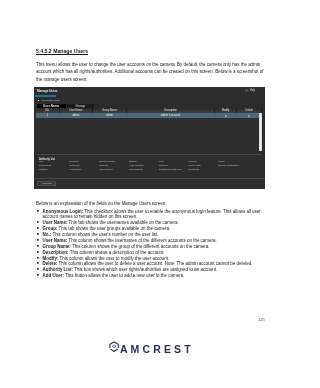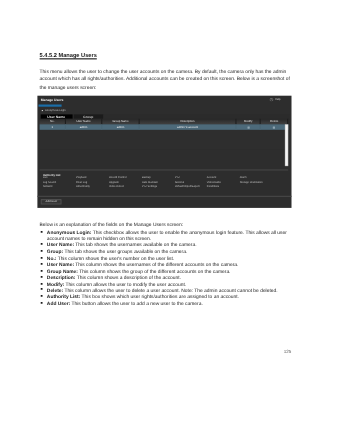--- a/index.html
+++ b/index.html
@@ -191,13 +191,23 @@
         <div class="bul">■</div>
         <div class="btxt"><b>Authority List:</b> This box shows which user rights/authorities are assigned to an account.</div>
       </div>
       <div class="bli">
         <div class="bul">■</div>
         <div class="btxt"><b>Add User:</b> This button allows the user to add a new user to the camera.</div>
       </div>
     </div>
 
   <div class="pageno">125</div>
+  <div class="logo">
+    <svg width="10.2" height="11.6" viewBox="0 0 102 116" shape-rendering="geometricPrecision">
+      <path d="M9 70 L9 33 L51 9 L93 33 L93 70" fill="none" stroke="#2b3158" stroke-width="11.5" stroke-linejoin="miter" stroke-linecap="butt"></path>
+      <path d="M15 80 L51 105 L87 80" fill="none" stroke="#2b3158" stroke-width="11.5" stroke-linejoin="miter" stroke-linecap="butt"></path>
+      <path d="M51 32 L69 42.5 L69 63.5 L51 74 L33 63.5 L33 42.5 Z" fill="#ffffff" stroke="#ffffff" stroke-width="10" stroke-linejoin="miter"></path>
+      <path d="M51 38 L64 45.5 L64 60.5 L51 68 L38 60.5 L38 45.5 Z" fill="none" stroke="#2b3158" stroke-width="6.5" stroke-linejoin="miter"></path>
+      <circle cx="51" cy="53" r="4.2" fill="#2b3158"></circle>
+    </svg>
+    <span class="logotx">AMCREST</span>
+  </div>
 </div>
 
 </body></html>

